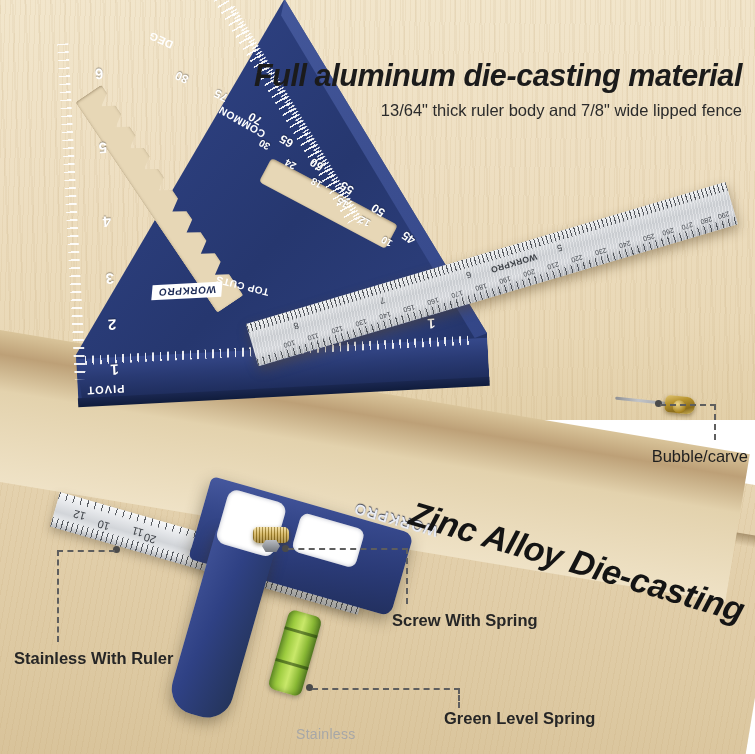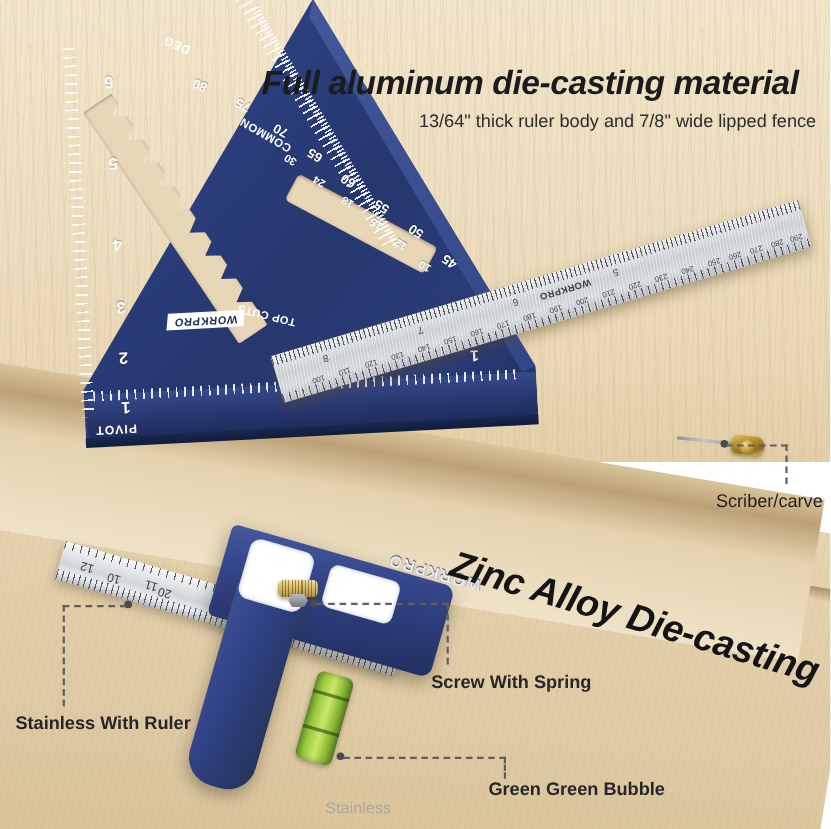--- a/index.html
+++ b/index.html
@@ -251,21 +251,21 @@
     position:absolute;left:352px;top:512px;
     color:#e9ecf4;font-size:15px;font-weight:bold;letter-spacing:1px;
     transform:rotate(196deg);
     text-shadow:0 1px 1px rgba(10,20,50,.8);
   }
 
   
   .headline{
     position:absolute;left:222px;top:58px;width:520px;
     font-size:30.5px;font-weight:bold;font-style:italic;color:#1b1b1b;
-    letter-spacing:-.4px;text-align:center;
+    letter-spacing:-.4px;text-align:right;
     font-family:"Liberation Sans",sans-serif;
   }
   .subhead{
     position:absolute;left:260px;top:101px;width:482px;
     font-size:16.5px;color:#2b2b2b;text-align:right;
     font-family:"Liberation Sans",sans-serif;
   }
   .zinc{
     position:absolute;left:416px;top:494px;
     font-size:34px;font-weight:bold;font-style:italic;color:#141414;
@@ -444,21 +444,21 @@
     <div class="v" style="left:406px;top:548px;height:56px;"></div>
   </div>
 
   <div class="lead">
     <div class="dot" style="left:306px;top:684px;"></div>
     <div class="h" style="left:312px;top:688px;width:148px;"></div>
     <div class="v" style="left:458px;top:688px;height:20px;"></div>
   </div>
 
   <div class="callout c-scriber">
-    <div>Scriber/carve</div>
+    <div>Bubble/carve</div>
   </div>
   <div class="callout c-steel">Stainless With Ruler</div>
   <div class="callout c-screw">Screw With Spring</div>
-  <div class="callout c-bubble">Green Green Bubble</div>
+  <div class="callout c-bubble">Green Level Spring</div>
 
   <div class="watermark">Stainless</div>
 
 </div>
 
 </body></html>

